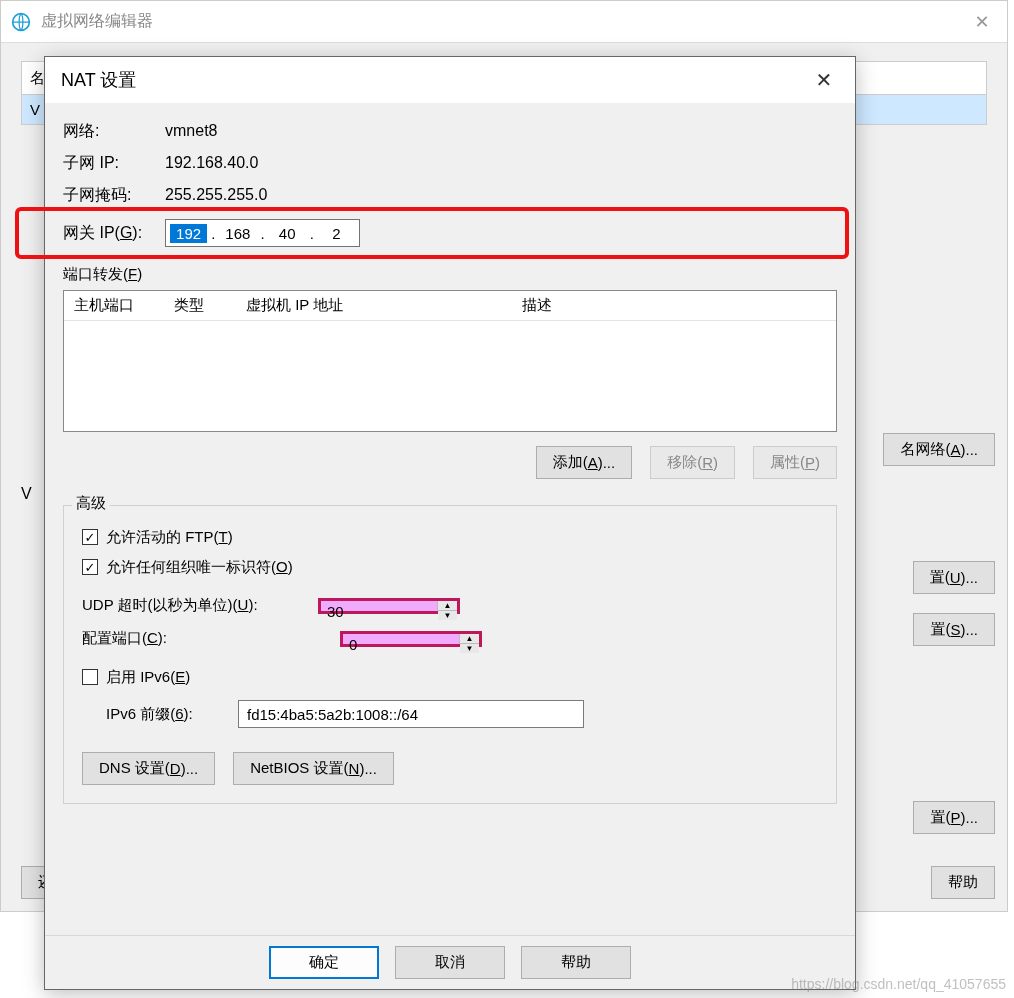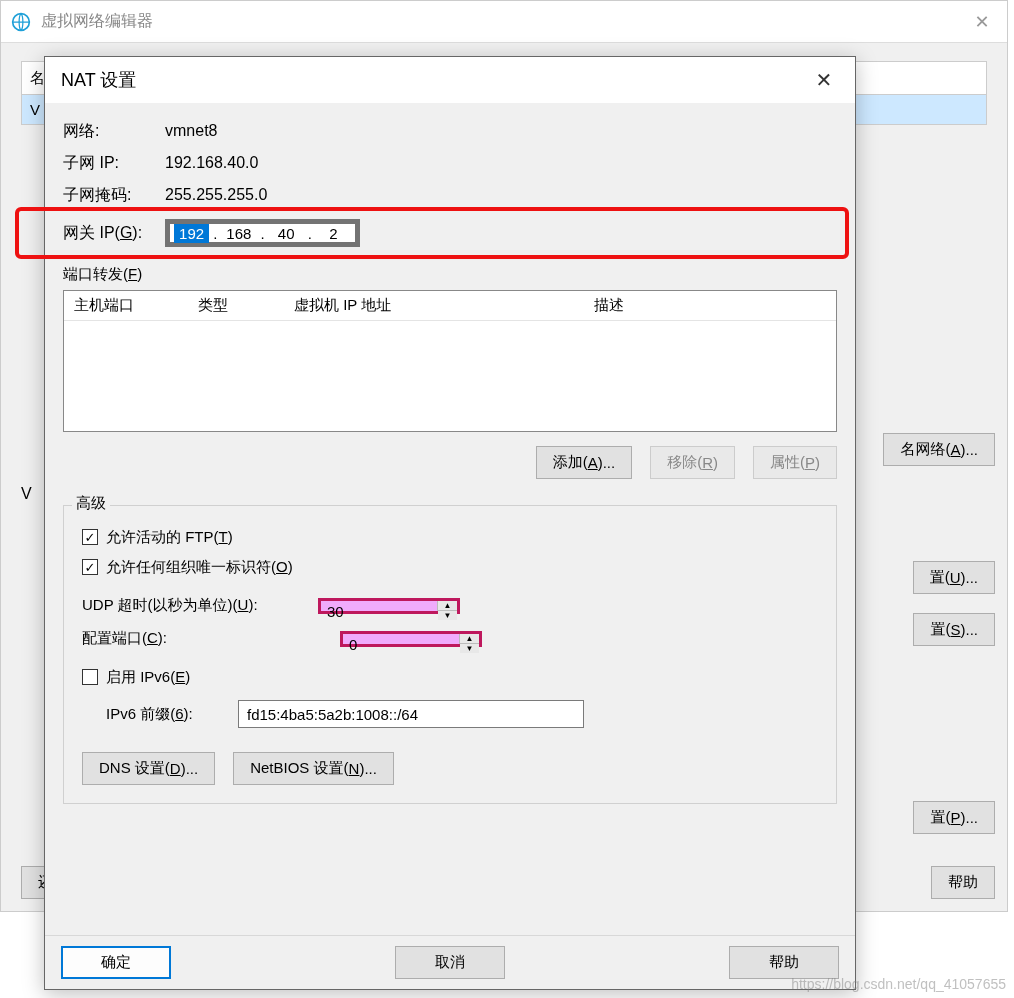--- a/index.html
+++ b/index.html
@@ -194,21 +194,21 @@
     padding: 8px 10px 8px 44px;
     display: flex;
     align-items: center;
     position: relative;
   }
   .highlight-row .info-label { width: 102px; font-size: 16px; }
 
   .ip-field {
     display: flex;
     align-items: center;
-    border: 5px solid #737373;
+    border: 1px solid #737373;
     background: #fff;
     height: 28px;
     width: 195px;
     padding: 0 4px;
     font-size: 15px;
   }
   .ip-field .dot { padding: 0 4px; }
   .ip-field .oct {
     flex: 1;
     text-align: center;
@@ -229,21 +229,20 @@
     background: #fff;
     border: 1px solid #888;
     height: 142px;
   }
   .port-table-head {
     display: flex;
     height: 30px;
     align-items: center;
     border-bottom: 1px solid #e4e4e4;
     font-size: 15px;
-    gap: 24px;
   }
   .port-table-head > div { padding: 0 10px; }
   .pth-host { width: 100px; }
   .pth-type { width: 72px; }
   .pth-vmip { width: 276px; }
   .pth-desc { flex: 1; }
 
   .port-buttons {
     display: flex;
     justify-content: flex-end;
@@ -341,21 +340,21 @@
   }
 
   .nat-footer {
     position: absolute;
     bottom: 0;
     left: 0; right: 0;
     height: 54px;
     background: #f0f0f0;
     border-top: 1px solid #d8d8d8;
     display: flex;
-    justify-content: space-between;
+    justify-content: center;
     align-items: center;
     padding: 0 16px;
     gap: 16px;
   }
 
   .watermark {
     position: absolute;
     right: 8px;
     bottom: 6px;
     color: rgba(130,130,130,0.5);

